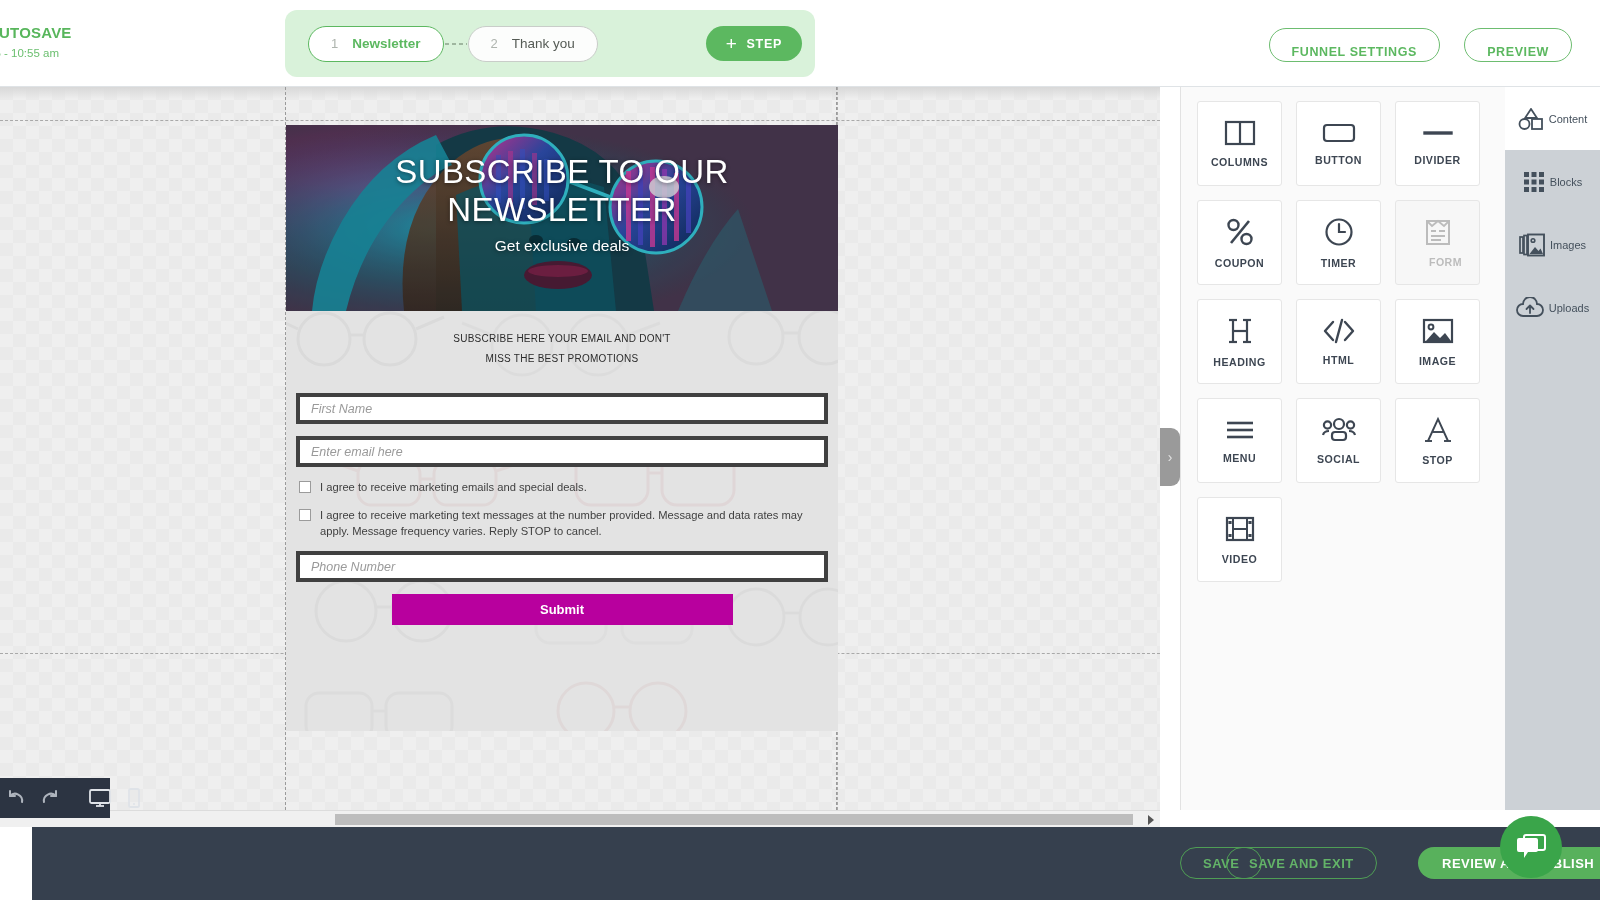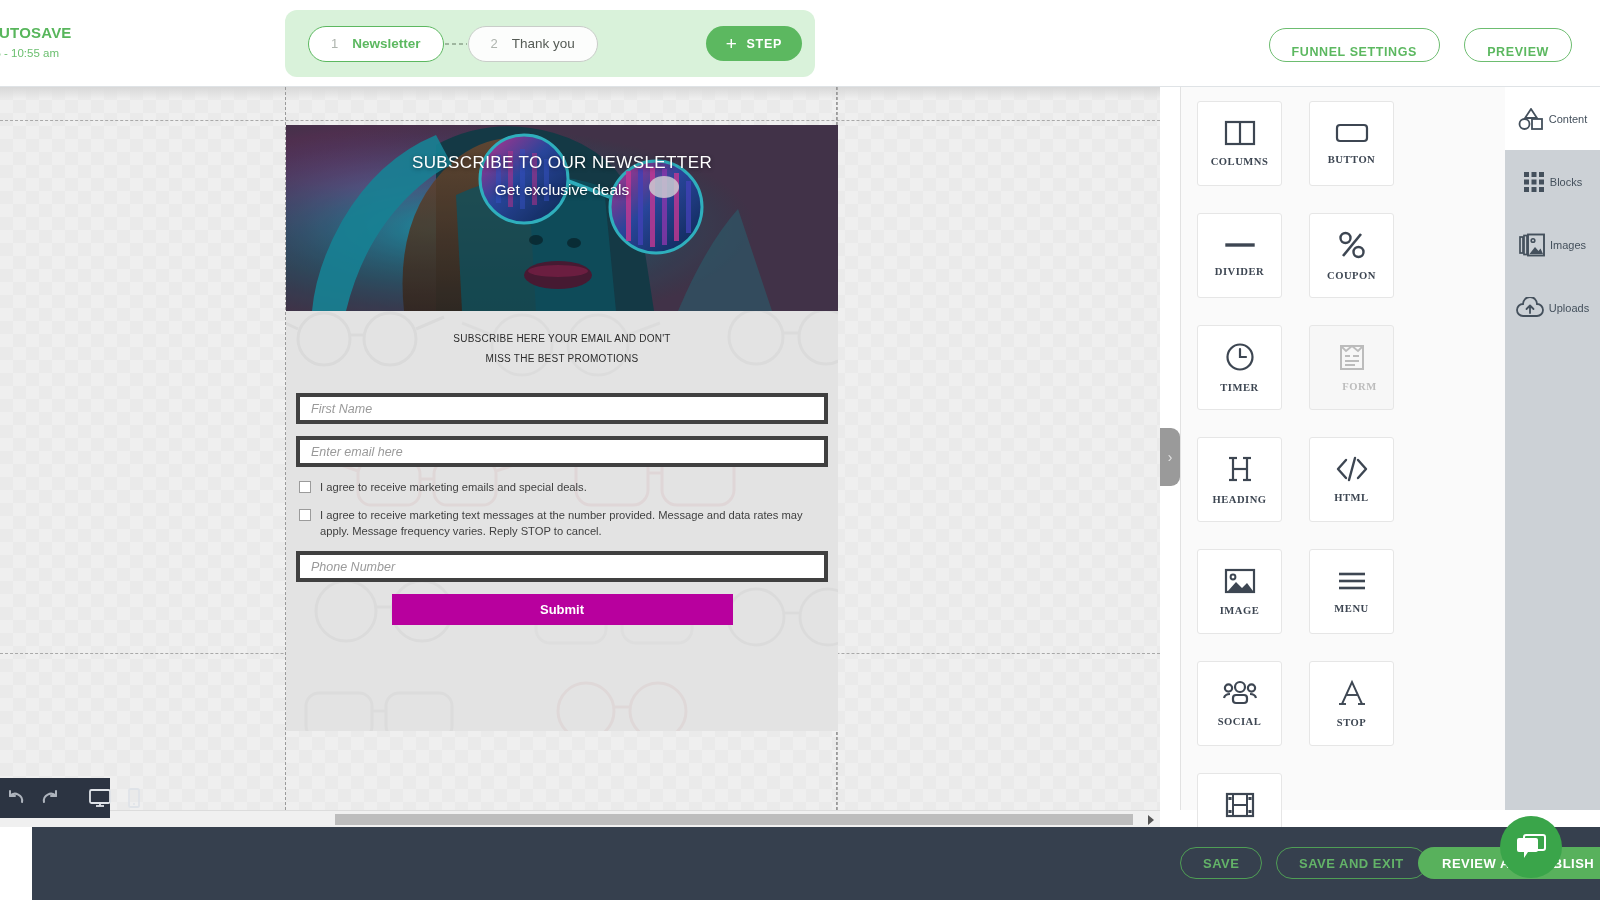--- a/index.html
+++ b/index.html
@@ -93,21 +93,21 @@
 
   
   .hero {
     position: absolute; left: 0; top: 38px; width: 552px; height: 186px;
     overflow: hidden;
     background: linear-gradient(115deg,#6d3d63 0%,#8e3f7d 14%,#1d7f92 40%,#0f6a80 62%,#5c4a63 85%,#4a3d52 100%);
   }
   .hero svg { position: absolute; inset: 0; width: 100%; height: 100%; }
   .hero-txt { position: absolute; left: 0; right: 0; top: 28px; text-align: center; }
   .hero-h1 {
-    color: #fff; font-size: 17px; font-weight: normal; letter-spacing: .4px;
+    color: #fff; font-size: 33px; font-weight: normal; letter-spacing: .4px;
     text-shadow: 0 1px 4px rgba(0,0,0,.45);
   }
   .hero-sub {
     color: #fff; font-size: 15.5px; margin-top: 8px;
     text-shadow: 0 1px 4px rgba(0,0,0,.5);
   }
 
   
   .form-panel {
     position: absolute; left: 0; top: 224px; width: 552px; height: 420px;
@@ -174,21 +174,21 @@
     color: #e4e4e4; font-size: 14px; cursor: pointer; z-index: 6;
   }
 
   
   .right-panel {
     position: absolute; left: 1180px; top: 87px;
     width: 325px; height: 723px; background: #fafafa;
     border-left: 1px solid #e2e2e2;
   }
   .tile-grid {
-    display: flex; flex-wrap: wrap; gap: 27px; padding: 14px 16px; font-family: Liberation Serif, serif;
+    display: flex; flex-wrap: wrap; gap: 14px; padding: 14px 16px;
   }
   .tile {
     width: 85px; height: 85px; background: #fff;
     border: 1px solid #e6e6e6; border-radius: 3px;
     display: flex; flex-direction: column; align-items: center;
     justify-content: center; gap: 10px; cursor: pointer;
   }
   .tile.disabled { background: #f7f7f7; cursor: default; }
   .tile-label {
     font-size: 10.6px; font-weight: bold; color: #3d4652; letter-spacing: .5px;
@@ -229,21 +229,21 @@
     background: #36404e;
     margin-left: 32px;
   }
   .footer-btn {
     position: absolute; top: 20px; height: 32px; border-radius: 17px;
     font-size: 13px; font-weight: bold; letter-spacing: .5px;
     cursor: pointer; padding: 0 22px;
   }
   .footer-ghost { background: transparent; border: 1.6px solid #4f9e55; color: #63b368; }
   #save-btn { left: 1148px; }
-  #save-exit-btn { left: 1244px; }
+  #save-exit-btn { left: 1194px; }
   #publish-btn {
     left: 1386px; background: #58b15c; border: none; color: #fff;
     width: 240px; text-align: left; padding-left: 24px;
   }
 
   .chat-bubble {
     position: absolute; left: 1500px; top: 816px;
     width: 62px; height: 62px; border-radius: 50%; background: #3aa54a;
     display: flex; align-items: center; justify-content: center;
     cursor: pointer; z-index: 9;

